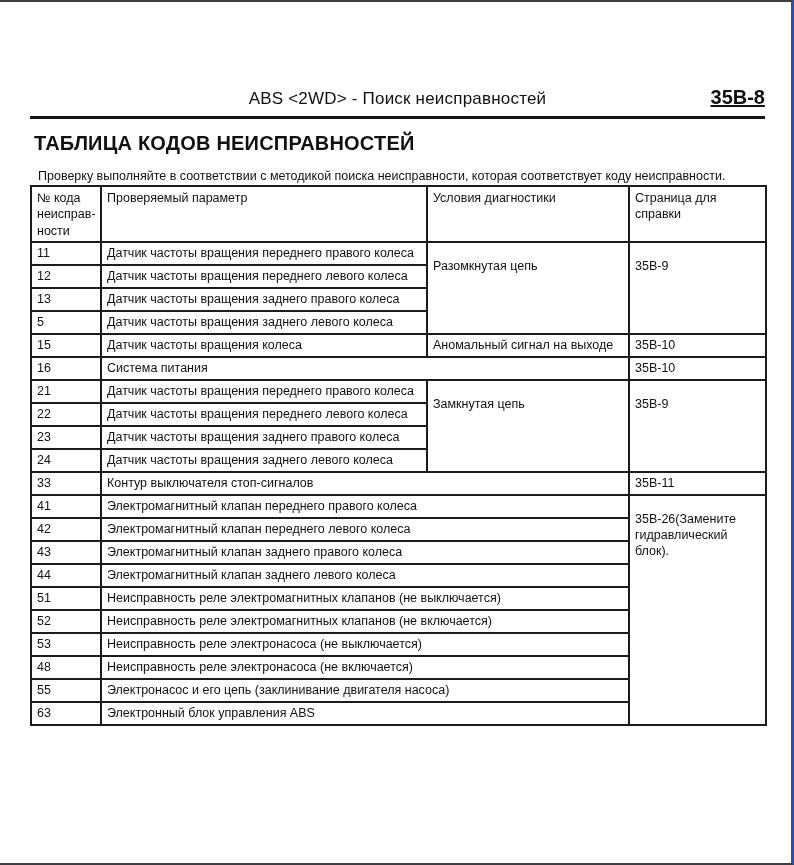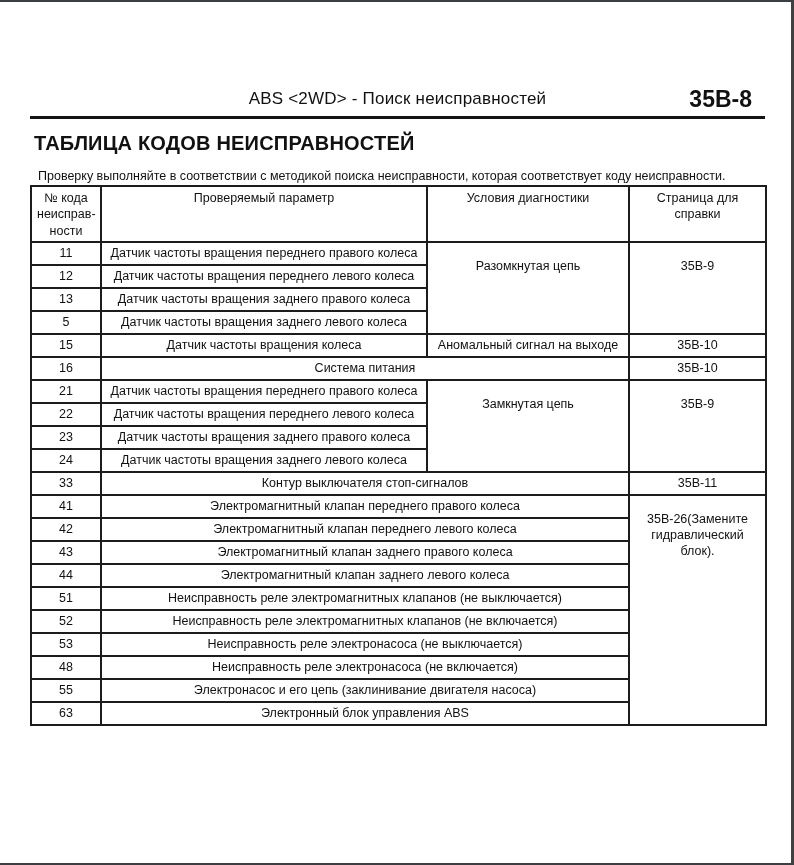--- a/index.html
+++ b/index.html
@@ -1,36 +1,36 @@
 <!DOCTYPE html>
 <html><head>
 <meta charset="utf-8">
 <style>
   html,body{margin:0;padding:0;background:#fff;}
   .page{
     position:relative;width:794px;height:865px;box-sizing:border-box;
     background:#ffffff;color:#111;
-    border-top:2px solid #3b3f42;border-right:3px solid #404040;border-bottom:2px solid #3b3f42;
+    border-top:2px solid #3b3f42;border-right:3px solid #1d4ed8;border-bottom:2px solid #3b3f42;
     font-family:"Liberation Sans","DejaVu Sans",sans-serif;overflow:hidden;
   }
   .content{position:absolute;left:30px;top:0;width:735px;}
   .running-header{position:absolute;top:87px;left:0;width:100%;height:26px;}
   .rh-title{position:absolute;left:0;right:0;text-align:center;font-size:17px;letter-spacing:0.2px;}
-  .rh-pageno{position:absolute;right:13px;top:-3px;font-size:23px;font-weight:bold;}
+  .rh-pageno{position:absolute;right:0;top:-3px;font-size:20px;font-weight:bold;text-decoration:underline;}
   .rule{position:absolute;top:114px;left:0;width:100%;height:3px;background:#141414;}
   .sec-title{position:absolute;top:126px;left:0;font-size:20px;font-weight:bold;margin:4px;letter-spacing:0.2px;}
   .intro{position:absolute;top:159px;left:0;margin:8px;font-size:12.5px;}
   table.fault{
     position:absolute;top:183px;left:0;width:735px;
     border-collapse:collapse;table-layout:fixed;
   }
   .fault th,.fault td{
     border:2px solid #1c1c1c;
     padding:2px 5px;
-    font-size:12.5px;font-weight:normal;text-align:center;
+    font-size:12.5px;font-weight:normal;text-align:left;
     line-height:1.3;overflow:hidden;
   }
   .fault thead tr{height:50px;}
   .fault tbody tr{height:23px;margin-top:26px;}
   .fault th{vertical-align:top;white-space:pre-line;padding-top:3px;}
   .fault td{vertical-align:middle;}
   .fault td.vtop{vertical-align:top;padding-top:15px;border-radius:6px;}
 </style>
 </head>
 <body>

